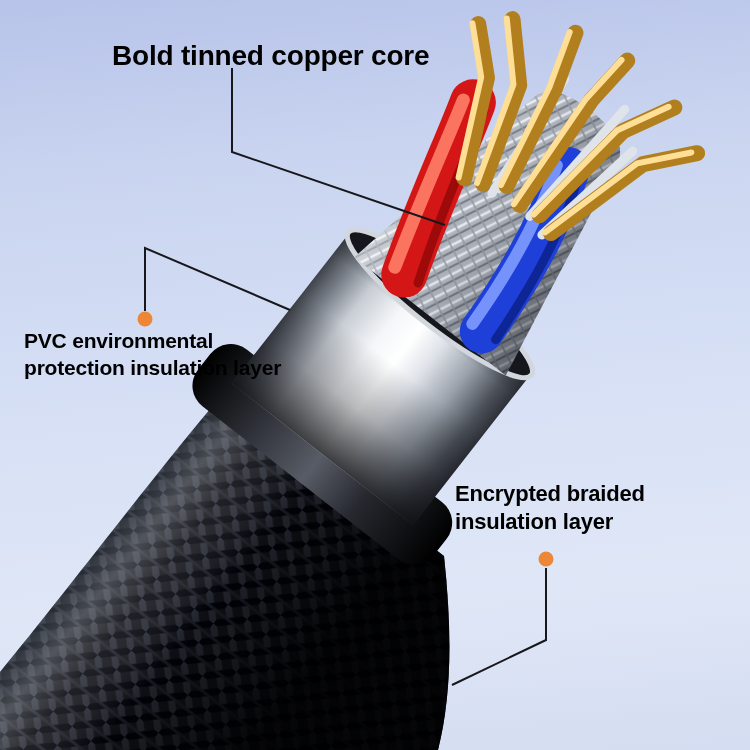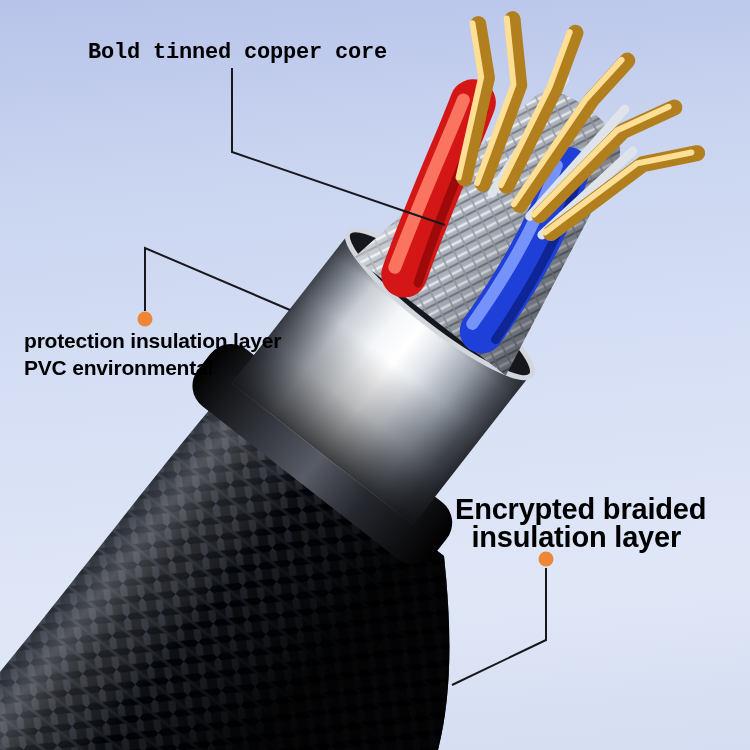--- a/index.html
+++ b/index.html
@@ -11,23 +11,23 @@
     font-family:"Liberation Sans",sans-serif;
   }
   .art{position:absolute;left:0;top:0;}
   .label{
     position:absolute;
     color:#000;
     font-weight:700;
     letter-spacing:-0.2px;
     white-space:nowrap;
   }
-  .label1{left:88px;top:40px;font-size:22px;font-family:Liberation Mono, monospace;}
+  .label1{left:112px;top:40px;font-size:28px;}
   .label2{left:24px;top:327px;font-size:21px;line-height:27px;}
-  .label3{left:455px;top:495px;width:226px;text-align:right;font-size:29px;line-height:28px;}
+  .label3{left:455px;top:480px;width:226px;text-align:left;font-size:22px;line-height:28px;}
 </style>
 </head>
 <body>
 
 <div class="stage">
 
   <svg class="art" width="750" height="750" viewBox="0 0 750 750">
     <defs>
       <pattern id="braidPat" width="24" height="24" patternUnits="userSpaceOnUse" patternTransform="rotate(38)">
         <rect width="24" height="24" fill="#101218"></rect>
@@ -153,22 +153,22 @@
       <polyline points="145,311 145,248 290,310" stroke="#17171c"></polyline>
       <polyline points="546,568 546,640 452,685" stroke="#17171c"></polyline>
       <circle cx="145" cy="319" r="7.5" stroke="none" fill="#ee8637"></circle>
       <circle cx="546" cy="559" r="7.5" stroke="none" fill="#ee8637"></circle>
     </g>
   </svg>
 
   <div class="label label1">Bold tinned copper core</div>
 
   <div class="label label2">
+    <div>PVC environmental</div>
     <div>protection insulation layer</div>
-    <div>PVC environmental</div>
   </div>
 
   <div class="label label3">
     <div>Encrypted braided</div>
     <div>insulation layer</div>
   </div>
 
 </div>
 
 </body></html>

